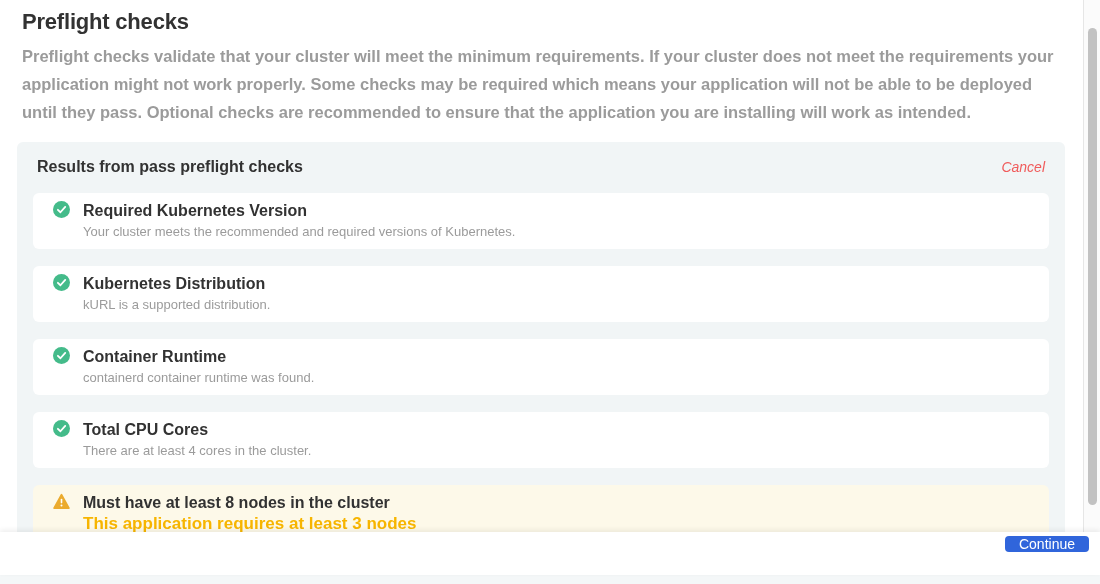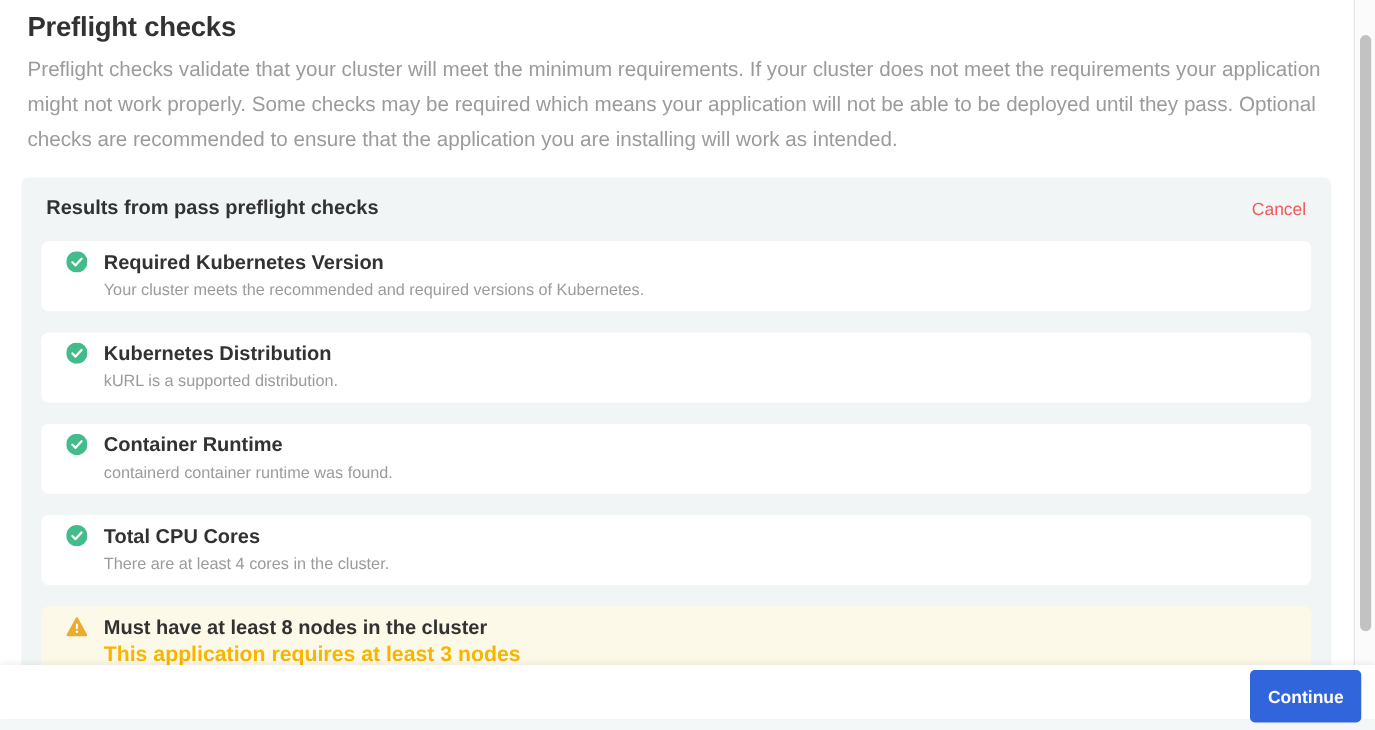--- a/index.html
+++ b/index.html
@@ -37,35 +37,35 @@
     border-radius:5px;background:#c2c2c2;
   }
   
   .page-header{padding:9px 22px 0;}
   .page-title{
     margin:0 0 8px;font-size:22px;line-height:25px;
     font-weight:700;color:var(--text-dark);letter-spacing:-0.2px;
   }
   .page-desc{
     margin:0;font-size:16.5px;line-height:28px;
-    color:var(--text-gray);max-width:1045px;
+    color:var(--text-gray);max-width:1045px;font-weight:bold;
   }
   
   .panel{
     margin:16px 18px 0 17px;
     background:var(--panel-bg);
     border-radius:6px;
     padding:15px 16px 20px;
   }
   .panel-header{
     display:flex;justify-content:space-between;align-items:center;
     padding:0 4px;height:19px;
   }
   .panel-title{margin:0;font-size:16px;font-weight:700;color:var(--text-dark);}
-  .cancel-link{font-size:14px;color:var(--cancel);cursor:pointer;text-decoration:none;}
+  .cancel-link{font-size:14px;color:var(--cancel);cursor:pointer;text-decoration:none;font-style:italic;}
   
   .card{
     background:#ffffff;border-radius:6px;
     padding:8px 20px 10px;margin-top:17px;
   }
   .card.warn{background:var(--warning-bg);}
   .card-head{display:flex;align-items:flex-start;height:20px;}
   .icon{width:17px;height:17px;display:inline-flex;flex:0 0 17px;margin-right:13px;}
   .icon svg{width:17px;height:17px;display:block;}
   .card .icon-warn{display:none;}
@@ -76,22 +76,22 @@
   }
   .card.warn .card-msg{color:var(--warning-text);font-weight:700;font-size:17px;}
   
   .footer{
     position:absolute;left:0;bottom:9px;width:1100px;height:43px;
     background:#ffffff;box-shadow:0 -2px 5px rgba(0,0,0,0.07);
   }
   .continue-btn{
     position:absolute;right:11px;top:4px;
     background:var(--primary);color:#ffffff;
-    font-family:inherit;font-size:14px;font-weight:700;
-    padding:13px 14px;border:none;border-radius:4px;cursor:pointer;
+    font-family:inherit;font-size:14px;font-weight:400;
+    padding:0 14px;border:none;border-radius:4px;cursor:pointer;
   }
 </style>
 </head>
 <body>
 
 <div class="scroll-area">
 
   <div class="page-header">
     <h1 class="page-title">Preflight checks</h1>
     <p class="page-desc">Preflight checks validate that your cluster will meet the minimum requirements. If your cluster does not meet the requirements your application might not work properly. Some checks may be required which means your application will not be able to be deployed until they pass. Optional checks are recommended to ensure that the application you are installing will work as intended.</p>

